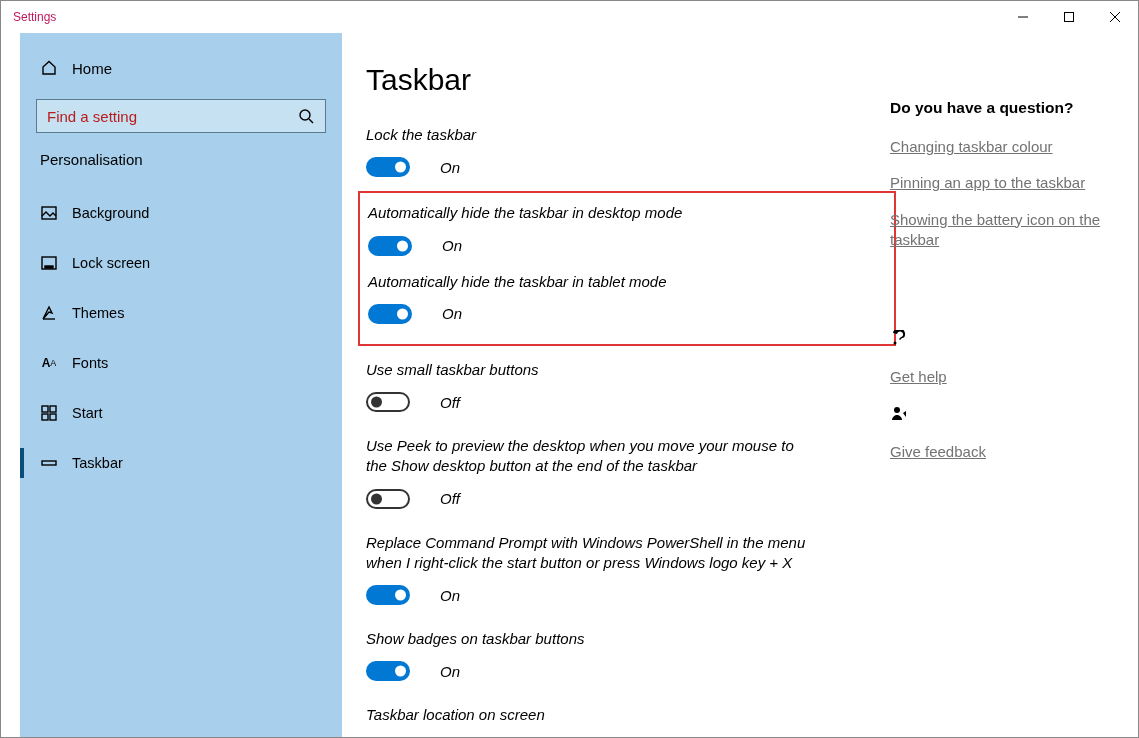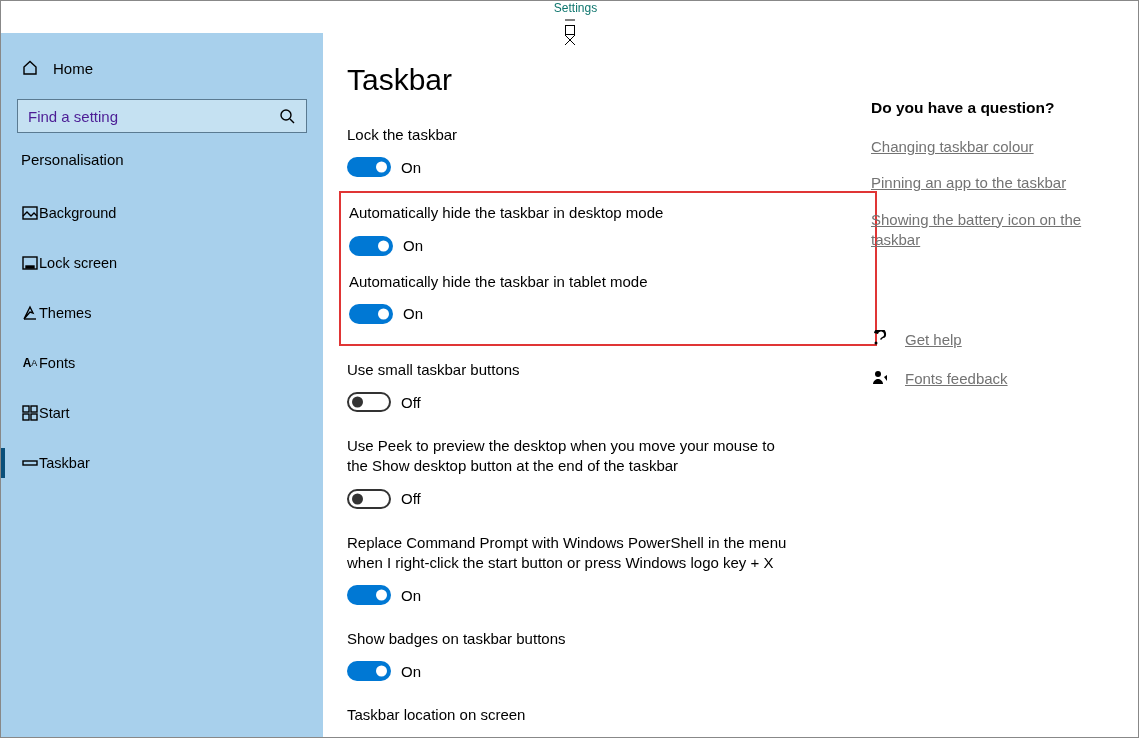--- a/index.html
+++ b/index.html
@@ -1,60 +1,60 @@
 <!DOCTYPE html>
 <html><head>
 <meta charset="utf-8">
 <style>
   * { box-sizing: border-box; margin: 0; padding: 0; font-family: "Segoe UI", sans-serif; }
   body { width: 1139px; height: 738px; overflow: hidden; background: #fff; border: 1px solid #888; position: relative; }
 
   
-  .titlebar { height: 32px; display: flex; align-items: center; font-size: 12px; color: #0f766e; flex-direction: column; }
+  .titlebar { height: 32px; display: flex; align-items: center; font-size: 12px; color: #be185d; }
   .titlebar .t { padding-left: 12px; }
   .titlebar .spacer { flex: 1; }
   .tbtn { width: 46px; height: 32px; display: flex; align-items: center; justify-content: center; font-size: 13px; }
   .tbtn svg { width: 10px; height: 10px; }
 
-  .layout { display: flex; height: calc(100% - 32px); }
+  .layout { display: flex; height: calc(100% - 32px); padding-left: 19px; }
 
   
   .sidebar { width: 322px; background: #a8d0ec; padding-top: 16px; }
   .home { display: flex; align-items: center; gap: 14px; padding: 10px 20px; font-size: 15px; }
-  .search { margin: 12px 16px 18px 16px; height: 34px; border: 1px solid #5a7a91; background: #c5e1f2; display: flex; align-items: center; padding: 0 10px; font-size: 15px; color: #4c1d95; }
+  .search { margin: 12px 16px 18px 16px; height: 34px; border: 1px solid #5a7a91; background: #c5e1f2; display: flex; align-items: center; padding: 0 10px; font-size: 15px; color: #b91c1c; }
   .search .txt { flex: 1; }
   .section-label { padding: 0 20px 10px 20px; font-weight: 400; font-size: 15px; }
-  .navitem { display: flex; align-items: center; padding: 12px 20px; font-size: 14.5px; margin-bottom: 8px; position: relative; }
+  .navitem { display: flex; align-items: center; gap: 14px; padding: 12px 20px; font-size: 14.5px; margin-bottom: 8px; position: relative; }
   .navitem.active::before { content:""; position:absolute; left:0; top:6px; bottom:6px; width:4px; background:#0a4f7a; }
   .navicon { width: 18px; height: 18px; display:flex; align-items:center; justify-content:center; }
   .navicon svg { width:16px; height:16px; stroke:#000; fill:none; stroke-width:1.4; }
   .navgap { height: 14px; }
 
   
   .main { flex: 1; display: flex; padding: 30px 0 0 24px; overflow: hidden; }
   .content { width: 516px; }
   h1 { font-weight: 400; font-size: 30px; margin-bottom: 28px; }
-  .setting { margin-bottom: 24px; }
+  .setting { margin-bottom: 24px; font-style: italic; }
   .setting .label { font-size: 15px; margin-bottom: 12px; max-width: 440px; line-height: 1.35; }
   .toggle-row { display: flex; align-items: center; gap: 10px; }
   .toggle { width: 44px; height: 20px; border-radius: 10px; position: relative; }
   .toggle.on { background: #0078d4; }
   .toggle.off { background: #fff; border: 2px solid #333; }
   .toggle .knob { position:absolute; width:11px; height:11px; border-radius:50%; top:50%; transform:translateY(-50%); }
   .toggle.on .knob { right:4px; background:#fff; }
   .toggle.off .knob { left:3px; background:#333; }
-  .toggle-row .state { font-size: 15px; }
+  .toggle-row .state { font-size: 15px; margin-left: 20px; }
   .highlight { border: 2px solid #e03535; padding: 10px 14px 4px 8px; margin: -10px -14px 14px -8px; }
   .highlight .setting { margin-bottom: 16px; }
 
   
   .aside { flex: 1; padding: 36px 36px 0 8px; font-size: 15px; }
   .aside h3 { font-weight: 700; font-size: 15.5px; margin-bottom: 20px; }
   .link { color: #737373; margin-bottom: 16px; display:block; cursor:pointer; line-height:1.35;text-decoration:underline; }
-  .help-row { display:flex; align-items:flex-start; gap:16px; margin-bottom:18px; }
+  .help-row { display:flex; align-items:flex-start; gap:16px; margin-bottom:18px;flex-direction:column; }
   .help-row svg { width:18px; height:18px; fill:#000; }
 </style>
 </head>
 <body>
 
 <div class="titlebar">
   <span class="t">Settings</span>
   <span class="spacer"></span>
   <div class="tbtn">
       <svg viewBox="0 0 10 10">
@@ -246,18 +246,18 @@
               <circle cx="5" cy="13" r="1.5"></circle>
             </svg></span>
         <a class="link" style="margin:0;">Get help</a>
       </div>
       <div class="help-row">
         <span><svg viewBox="0 0 18 18">
               <circle cx="7" cy="5" r="3"></circle>
               <path d="M2 15c0-3 3-5 5-5s5 2 5 5z"></path>
               <path d="M13 8l3-2v6z"></path>
             </svg></span>
-        <a class="link" style="margin:0;">Fonts feedback</a>
+        <a class="link" style="margin:0;">Give feedback</a>
       </div>
     </div>
 
   </div>
 </div>
 
 </body></html>

